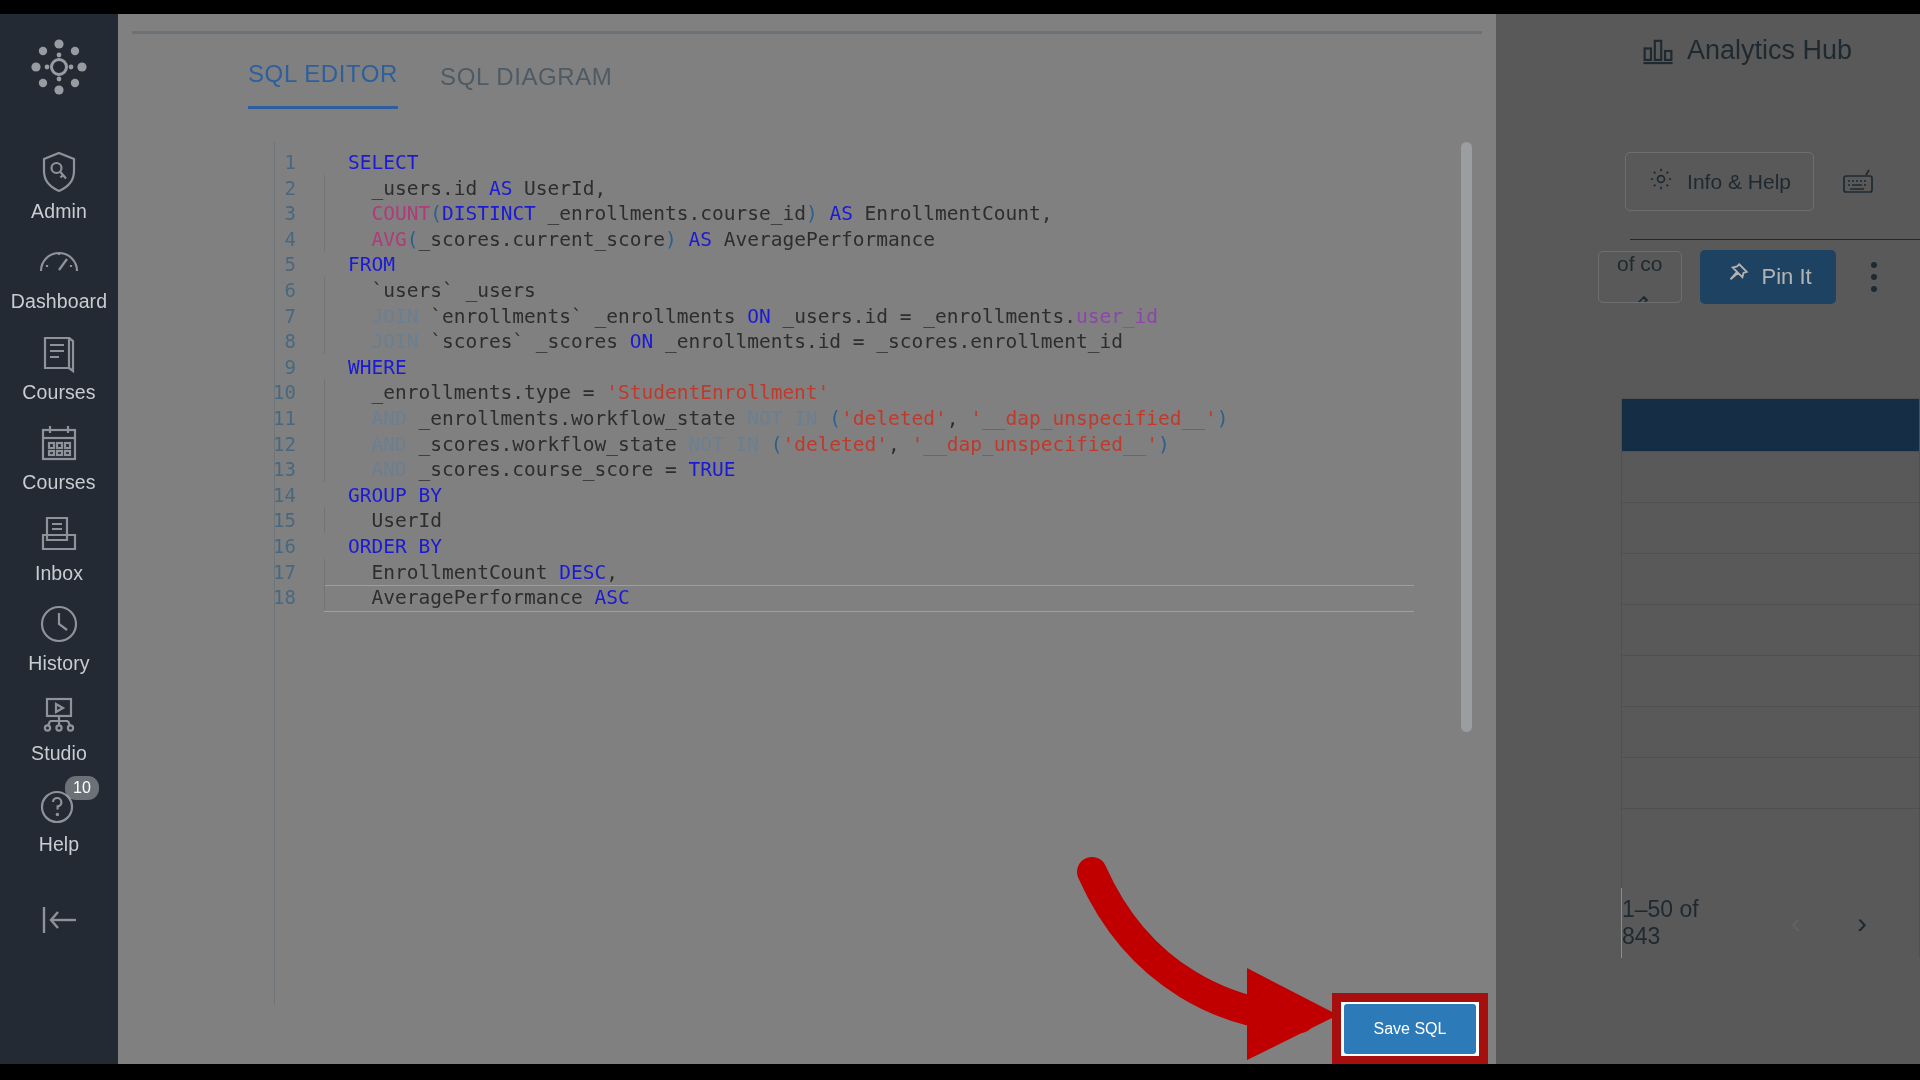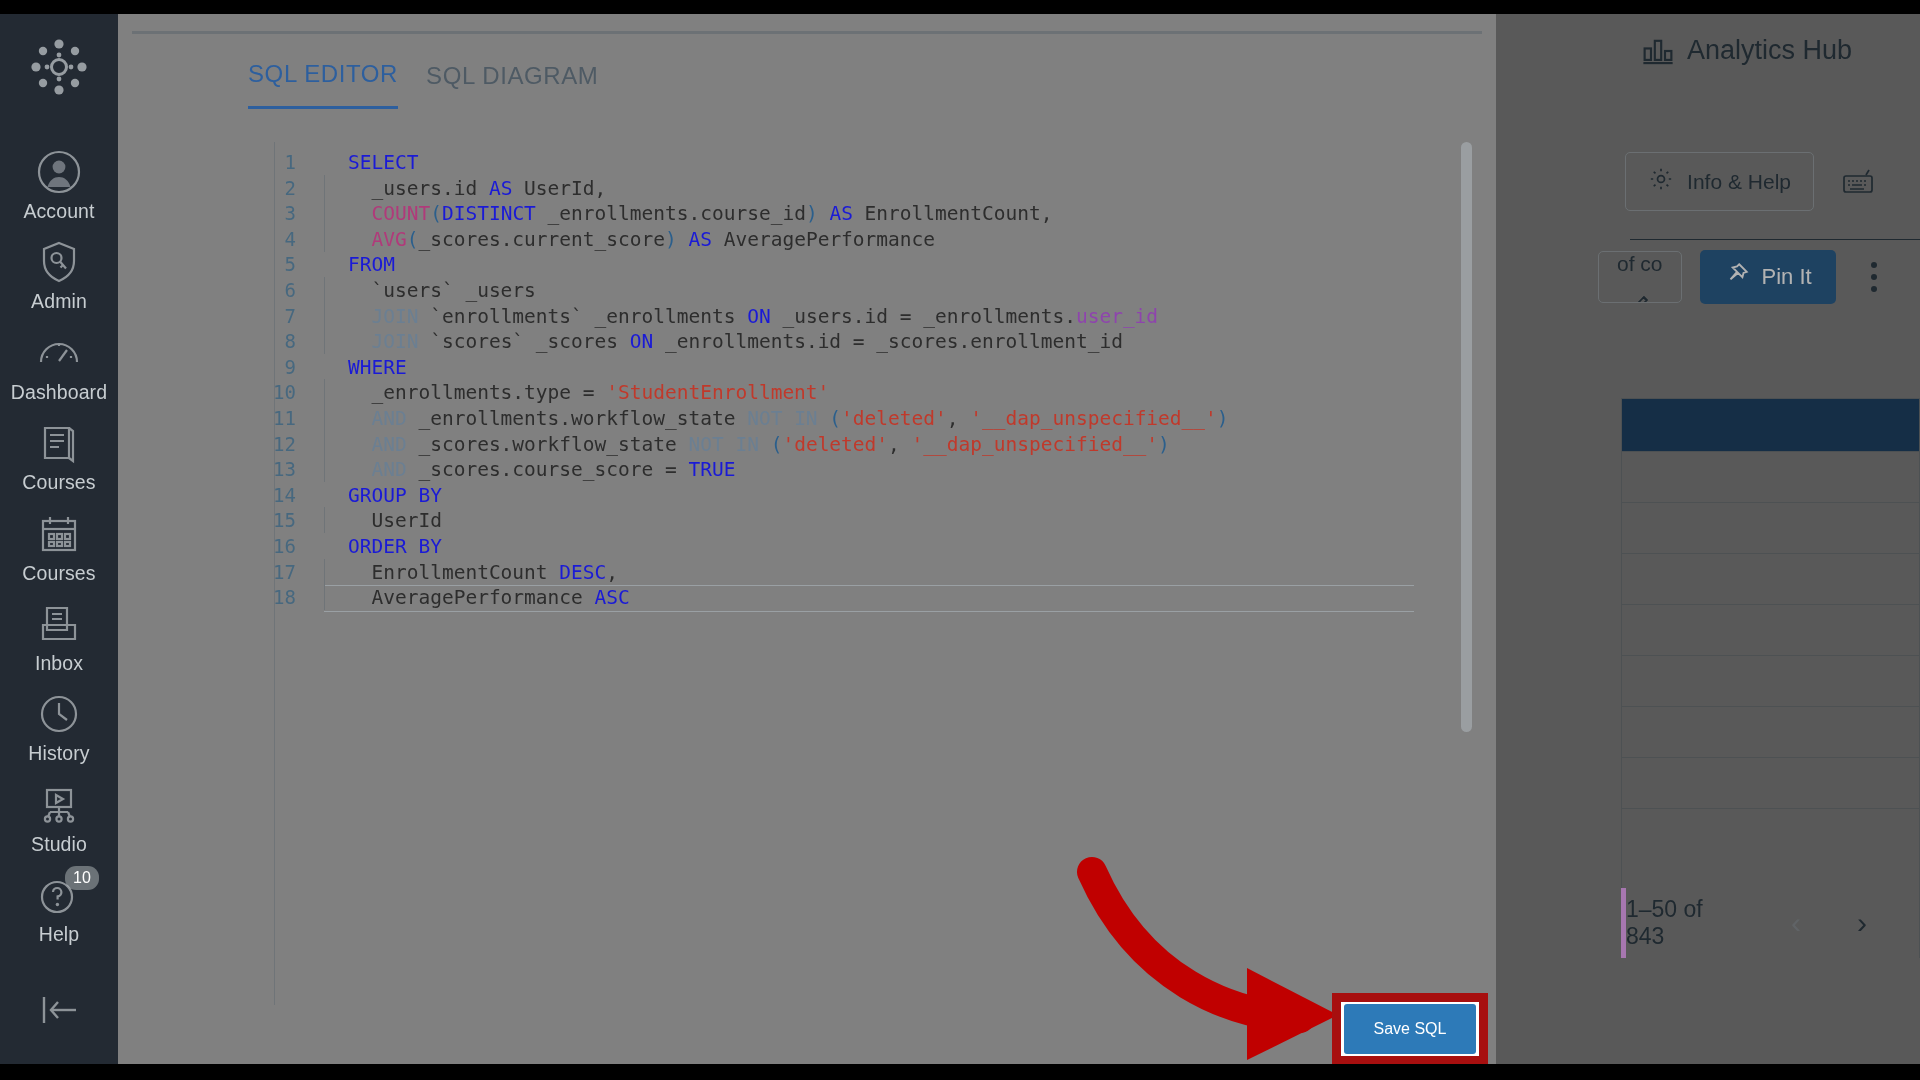--- a/index.html
+++ b/index.html
@@ -104,21 +104,21 @@
     border:1px solid #6f7478; border-bottom:none;
     background:transparent;
   }
   #bg-table .thead { height:52px; background:#1f4265; }
   #bg-table .trow { height:51px; border-top:1px solid #6f7478; }
   #bg-pagination {
     position:absolute; left:1503px; right:0; top:888px; height:70px;
     display:flex; align-items:center; justify-content:center;
     gap:56px; padding-right:52px;
     color:#2d3b45; font-size:23px;
-    border-left:5px solid #f0abfc; border-right:1px solid #6f7478;
+    border-left:1px solid #f0abfc; border-right:1px solid #6f7478;
   }
   .page-arrow { font-size:30px; line-height:1; }
   .page-arrow.disabled { color:#8a8f93; }
   #bg-note {
     position:absolute; left:1503px; right:0; top:972px; height:72px;
     border:2px solid #2b5f8c; border-radius:5px;
     display:flex; align-items:center; padding-left:18px;
     color:#2d3b45; font-size:25px;
   }
 
@@ -135,21 +135,21 @@
     background:#808080;
     z-index:60;
     overflow:hidden;
   }
   #modal-topline {
     position:absolute; left:14px; right:14px; top:17px;
     height:3px; background:#6c7175;
   }
   #tabs {
     position:absolute; left:130px; top:46px;
-    display:flex; gap:28px; align-items:center;
+    display:flex; gap:42px; align-items:flex-end;
   }
   .tab {
     font-size:24px; letter-spacing:.6px; padding-bottom:18px;
     color:#4e5a64; background:transparent; border:none;
   }
   .tab.active { color:#2d5f9e; border-bottom:3px solid #2d5f9e; }
 
   
   #editor-wrap {
     position:absolute; left:130px; top:128px;
@@ -338,32 +338,20 @@
         <circle cx="53" cy="21" r="4.2"></circle>
             <circle cx="21" cy="53" r="4.2"></circle>
         <circle cx="37" cy="25" r="2.4"></circle>
             <circle cx="37" cy="49" r="2.4"></circle>
         <circle cx="25" cy="37" r="2.4"></circle>
             <circle cx="49" cy="37" r="2.4"></circle>
       </g>
         </svg>
     </div>
 
-    <a class="nav-item">
-      <span class="nav-ico">
-        <svg viewBox="0 0 46 46">
-            <g fill="none" stroke="#b7bcc0" stroke-width="2.2">
-          <circle cx="23" cy="23" r="20"></circle>
-            </g>
-          <circle cx="23" cy="18" r="6.4" fill="#8d939a"></circle>
-          <path d="M11.5 38c2-7 6.5-10 11.5-10s9.5 3 11.5 10z" fill="#8d939a"></path>
-        </svg>
-      </span>
-      <span class="nav-lbl">Account</span>
-    </a>
 
     <a class="nav-item">
       <span class="nav-ico">
         <svg viewBox="0 0 46 46">
             <g fill="none" stroke="#b7bcc0" stroke-width="2.2">
           <path d="M23 4l15 6v12c0 11-8 17-15 20-7-3-15-9-15-20V10z"></path>
           <circle cx="20.5" cy="19" r="5"></circle>
               <path d="M24 22.5l6 7M27 26l-2.5 2.5"></path>
         </g>
           </svg>

